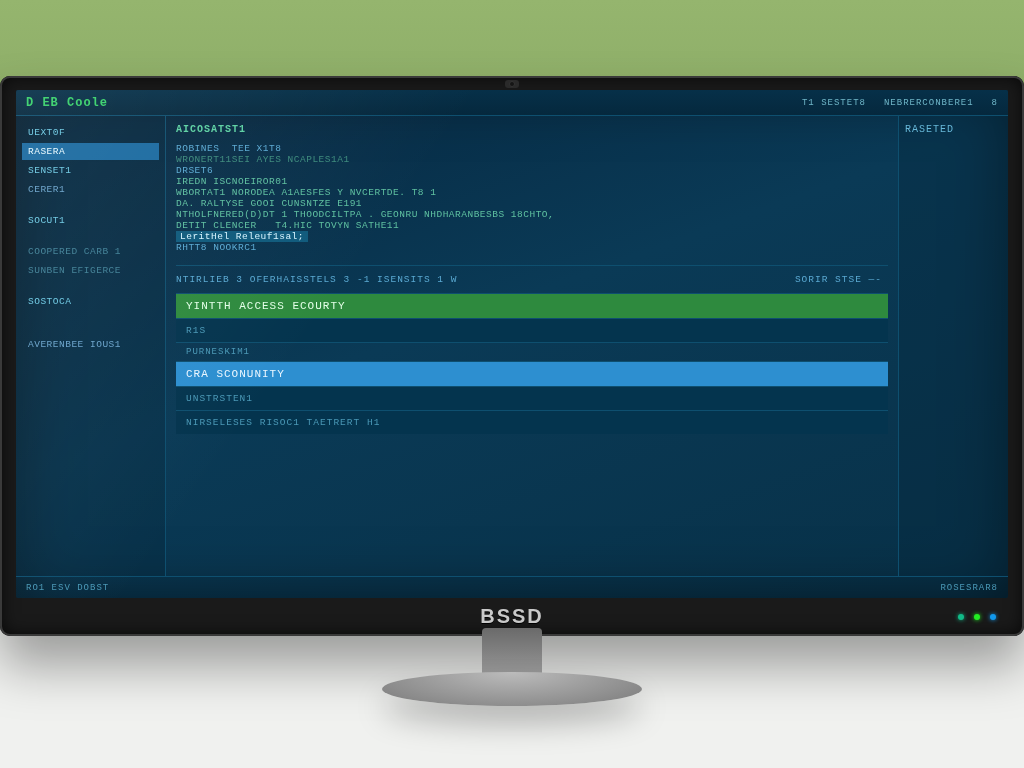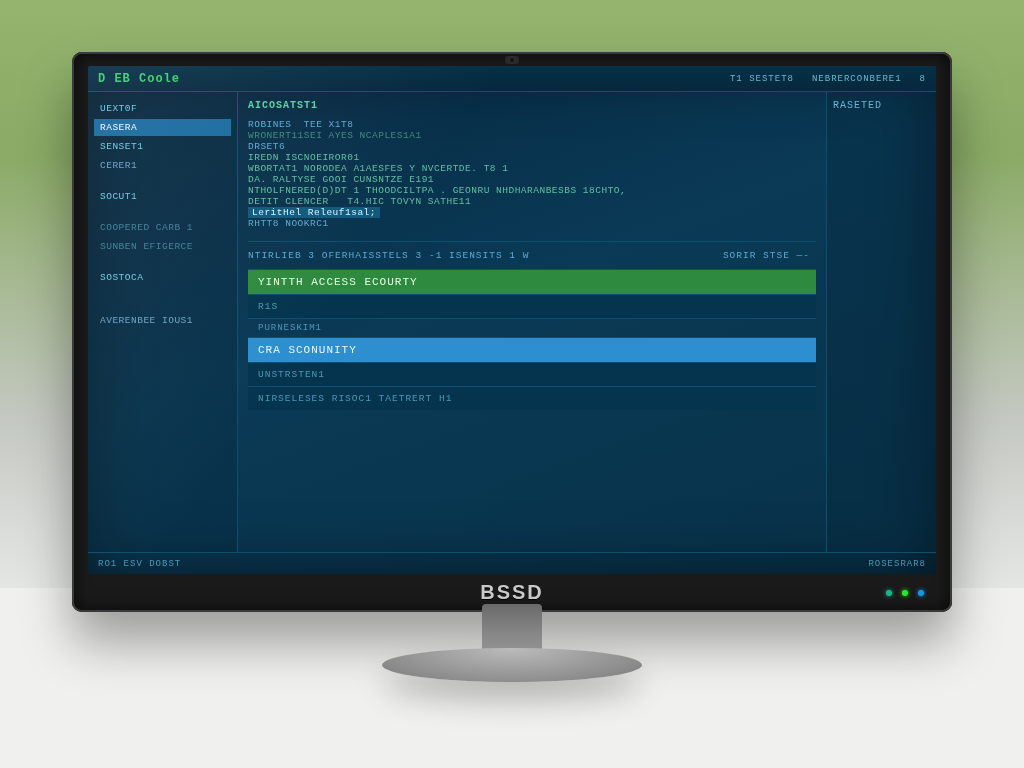--- a/index.html
+++ b/index.html
@@ -4,22 +4,22 @@
 <style>
   * { box-sizing: border-box; margin: 0; padding: 0; }
   html, body { width: 1024px; height: 768px; overflow: hidden; }
   body {
     font-family: "Courier New", monospace;
     background: linear-gradient(180deg,#95b56e 0%,#8aaa65 20%,#c5c9c3 55%,#e9ebe8 80%);
     display: flex; align-items: flex-start; justify-content: center;
   }
   
   .monitor {
-    margin-top: 52px;
-    width: 880px; height: 560px;
+    margin-top: 76px;
+    width: 1024px; height: 560px;
     background: #1a1a1a;
     border-radius: 10px;
     padding: 14px 16px 38px 16px;
     box-shadow: 0 30px 50px rgba(0,0,0,.35), inset 0 0 0 2px #3a3a3a, inset 0 0 18px rgba(0,0,0,.8);
     position: relative;
   }
   .monitor-bezel-top {
     position: absolute; top: 4px; left: 50%; transform: translateX(-50%);
     width: 14px; height: 8px; border-radius: 3px; background: #2a2a2a;
   }

